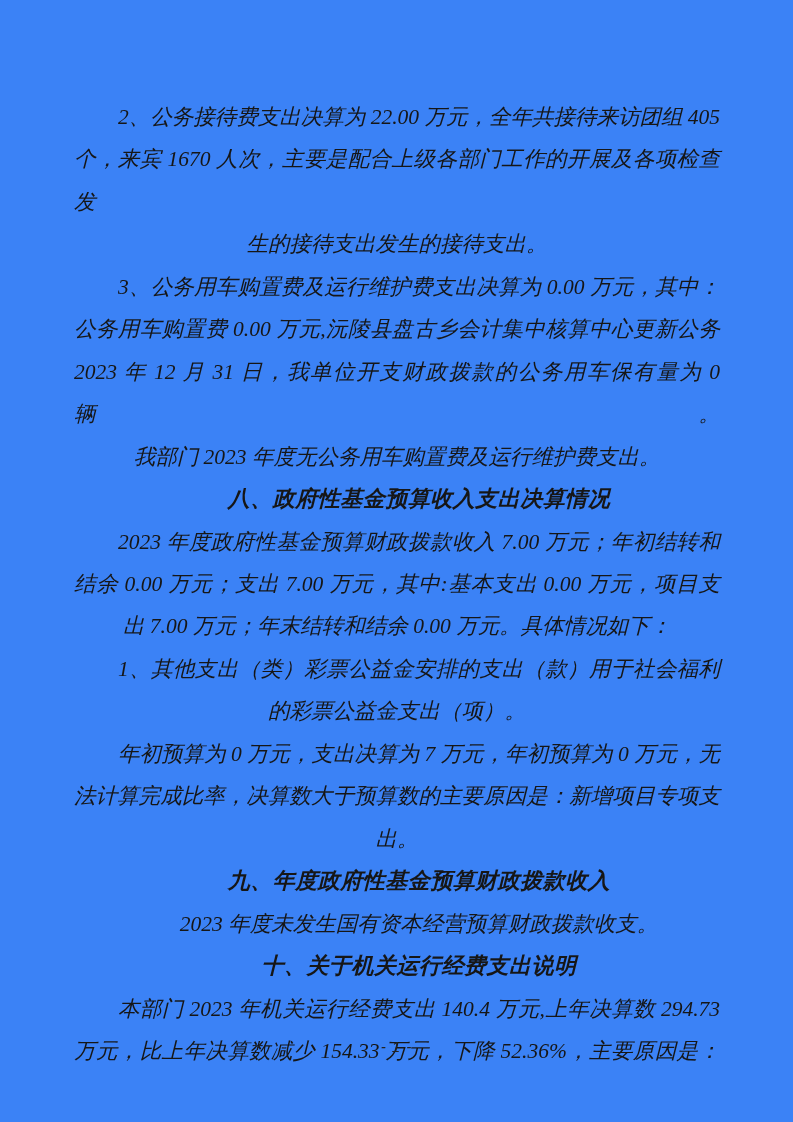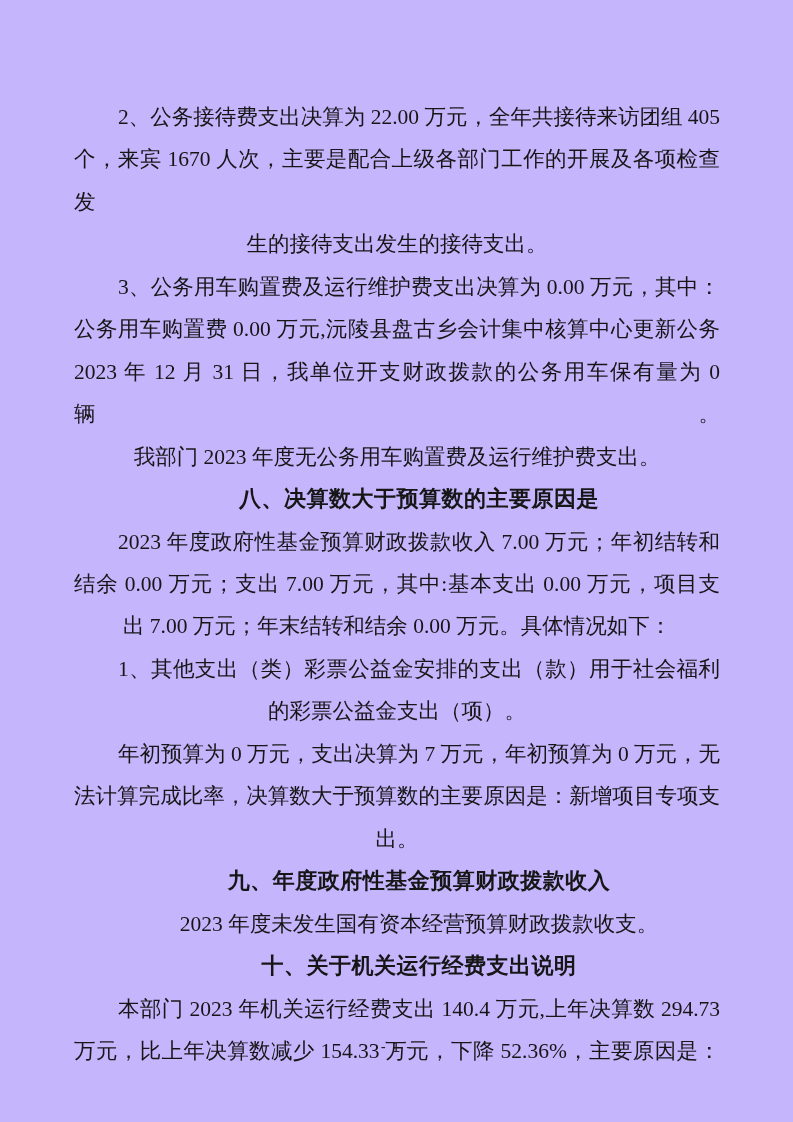--- a/index.html
+++ b/index.html
@@ -4,24 +4,25 @@
 <style>
   html, body {
     margin: 0;
     padding: 0;
     background: #ffffff;
   }
   .page {
     position: relative;
     width: 793px;
     height: 1122px;
-    background: #c4b5fd;
+    background: #3b82f6;
     overflow: hidden;
     font-family: "Liberation Serif", "DejaVu Serif", serif;
     color: #161616;
+    font-style: italic;
   }
   .content {
     position: absolute;
     left: 74px;
     top: 96px;
     width: 646px;
   }
   .ln {
     margin: 0;
     padding: 0;
@@ -62,21 +63,21 @@
 
 <div class="page">
   <div class="content">
     <p class="ln indent fill">2、公务接待费支出决算为 22.00 万元，全年共接待来访团组 405</p>
     <p class="ln fill">个，来宾 1670 人次，主要是配合上级各部门工作的开展及各项检查发</p>
     <p class="ln">生的接待支出发生的接待支出。</p>
     <p class="ln indent fill">3、公务用车购置费及运行维护费支出决算为 0.00 万元，其中：</p>
     <p class="ln fill">公务用车购置费 0.00 万元,沅陵县盘古乡会计集中核算中心更新公务</p>
     <p class="ln fill">2023 年 12 月 31 日，我单位开支财政拨款的公务用车保有量为 0 辆。</p>
     <p class="ln">我部门 2023 年度无公务用车购置费及运行维护费支出。</p>
-    <p class="ln indent head">八、决算数大于预算数的主要原因是</p>
+    <p class="ln indent head">八、政府性基金预算收入支出决算情况</p>
     <p class="ln indent fill">2023 年度政府性基金预算财政拨款收入 7.00 万元；年初结转和</p>
     <p class="ln fill">结余 0.00 万元；支出 7.00 万元，其中:基本支出 0.00 万元，项目支</p>
     <p class="ln">出 7.00 万元；年末结转和结余 0.00 万元。具体情况如下：</p>
     <p class="ln indent fill">1、其他支出（类）彩票公益金安排的支出（款）用于社会福利</p>
     <p class="ln">的彩票公益金支出（项）。</p>
     <p class="ln indent fill">年初预算为 0 万元，支出决算为 7 万元，年初预算为 0 万元，无</p>
     <p class="ln fill">法计算完成比率，决算数大于预算数的主要原因是：新增项目专项支</p>
     <p class="ln">出。</p>
     <p class="ln indent head">九、年度政府性基金预算财政拨款收入</p>
     <p class="ln indent">2023 年度未发生国有资本经营预算财政拨款收支。</p>

